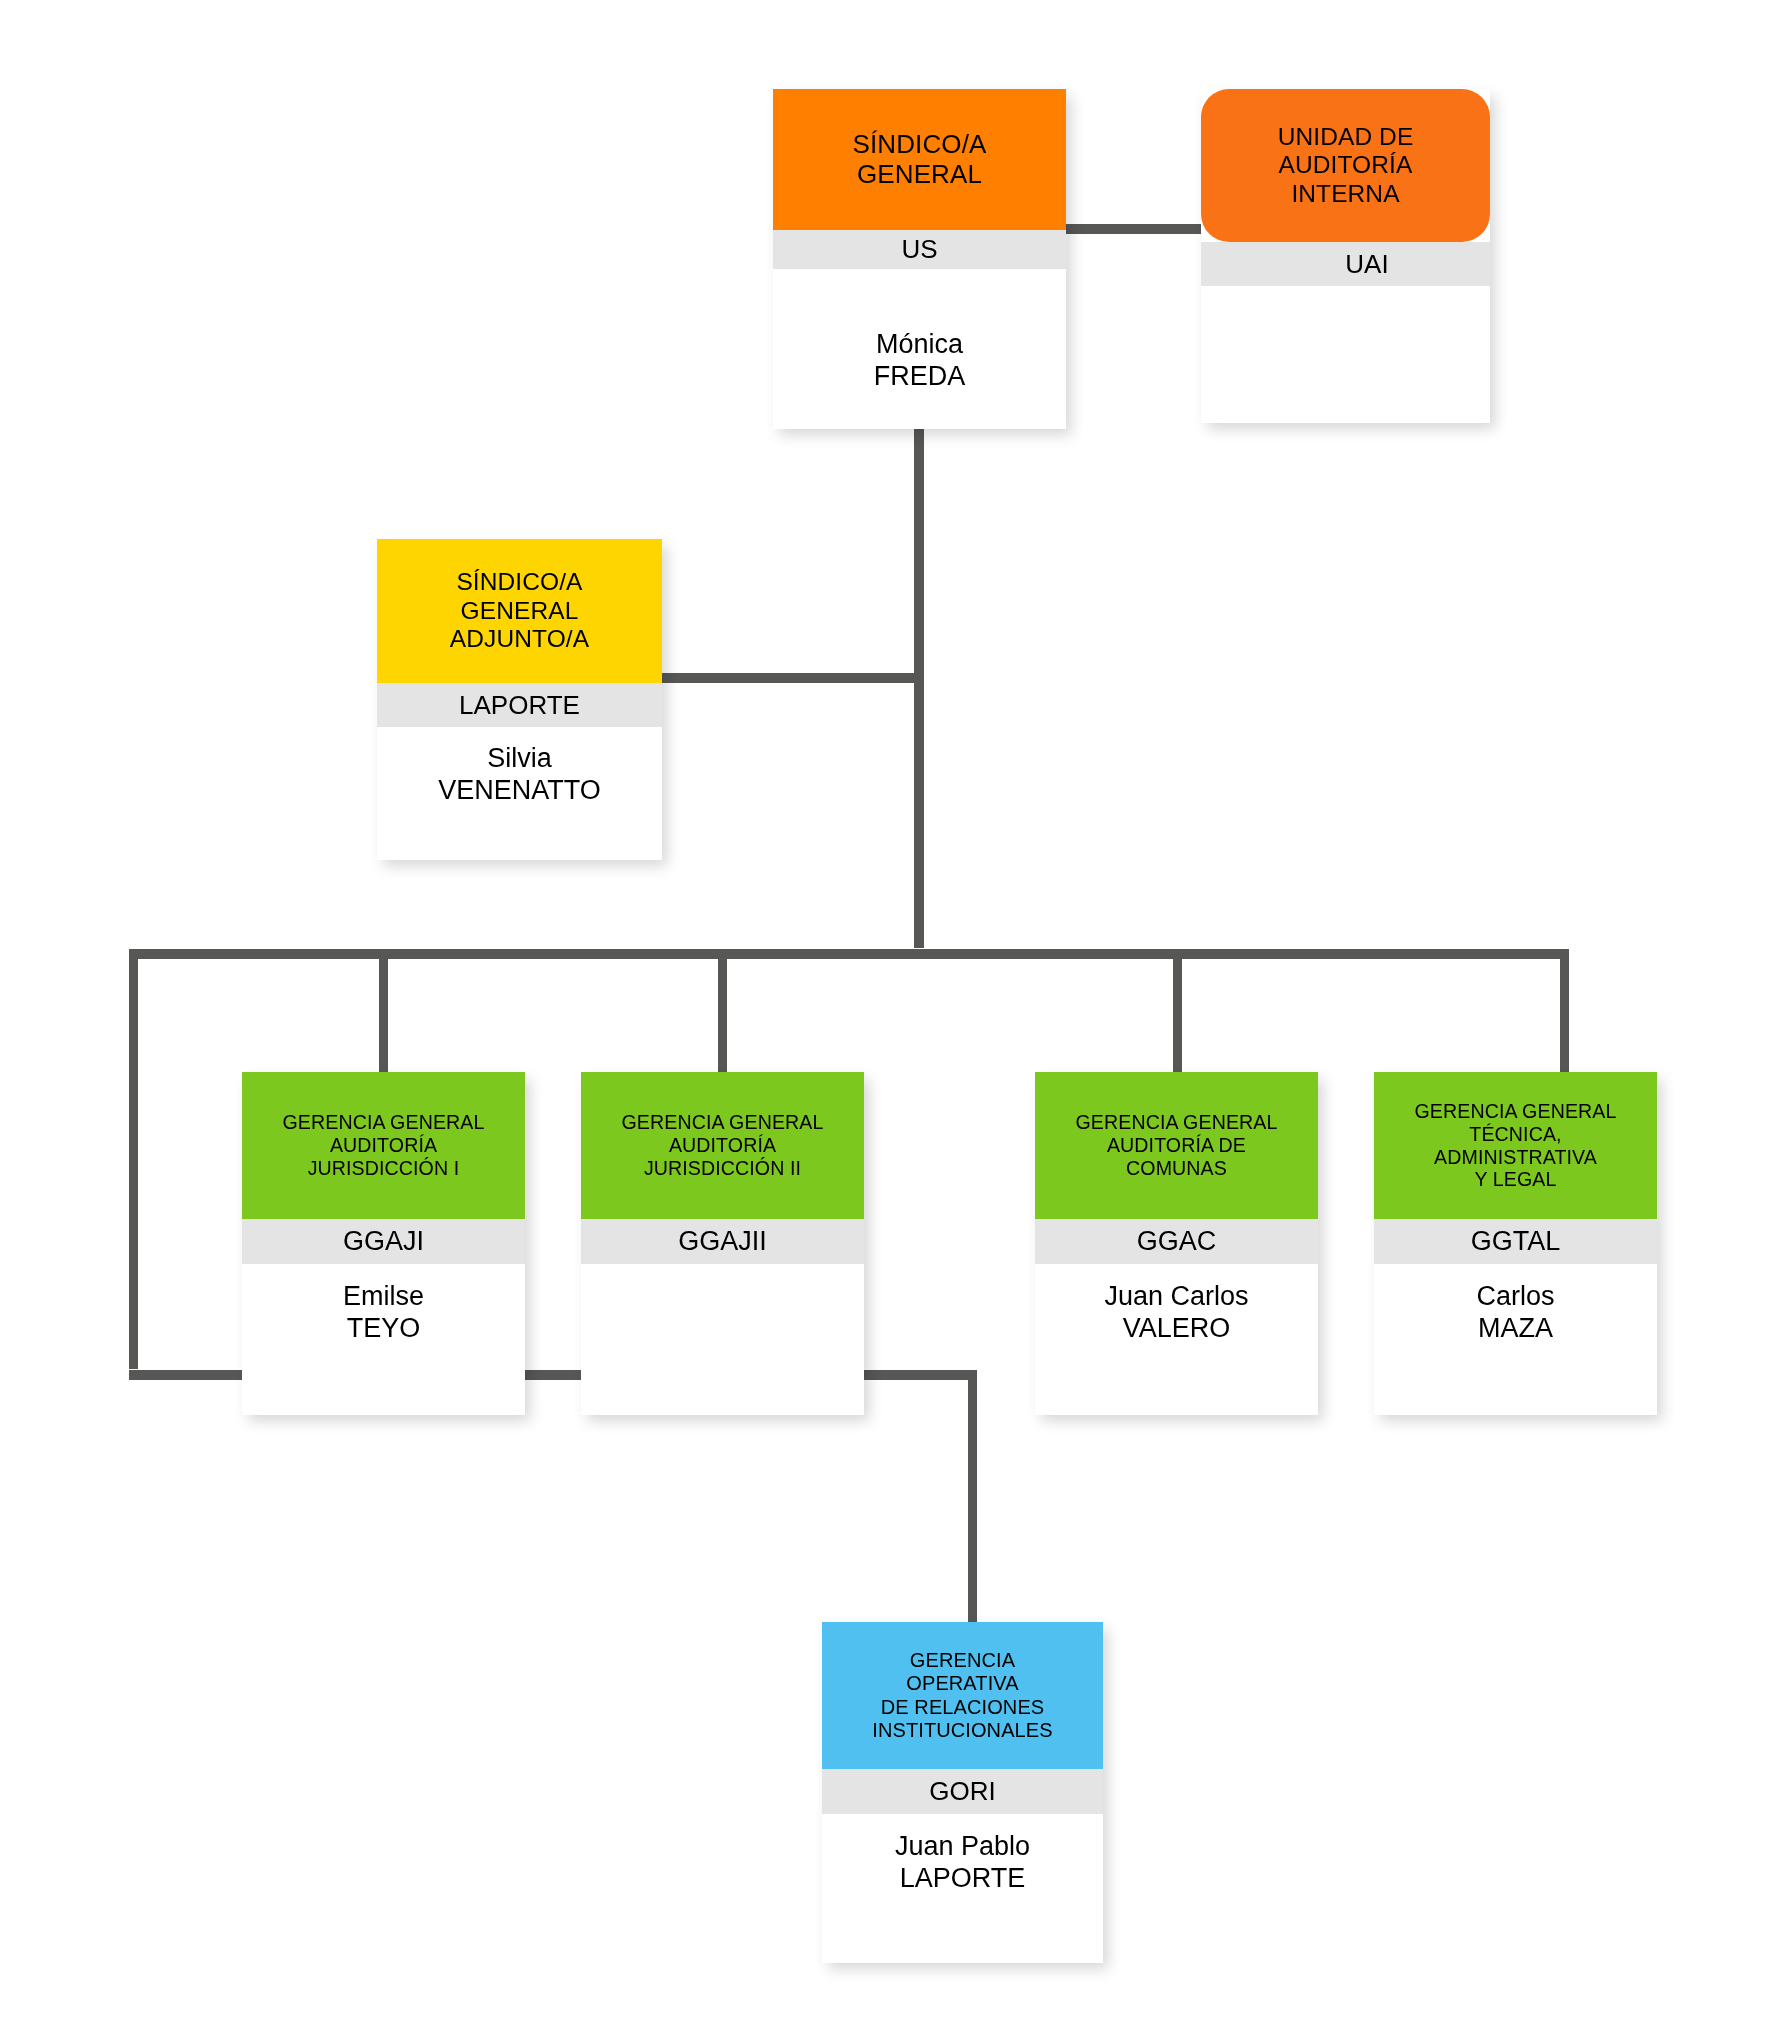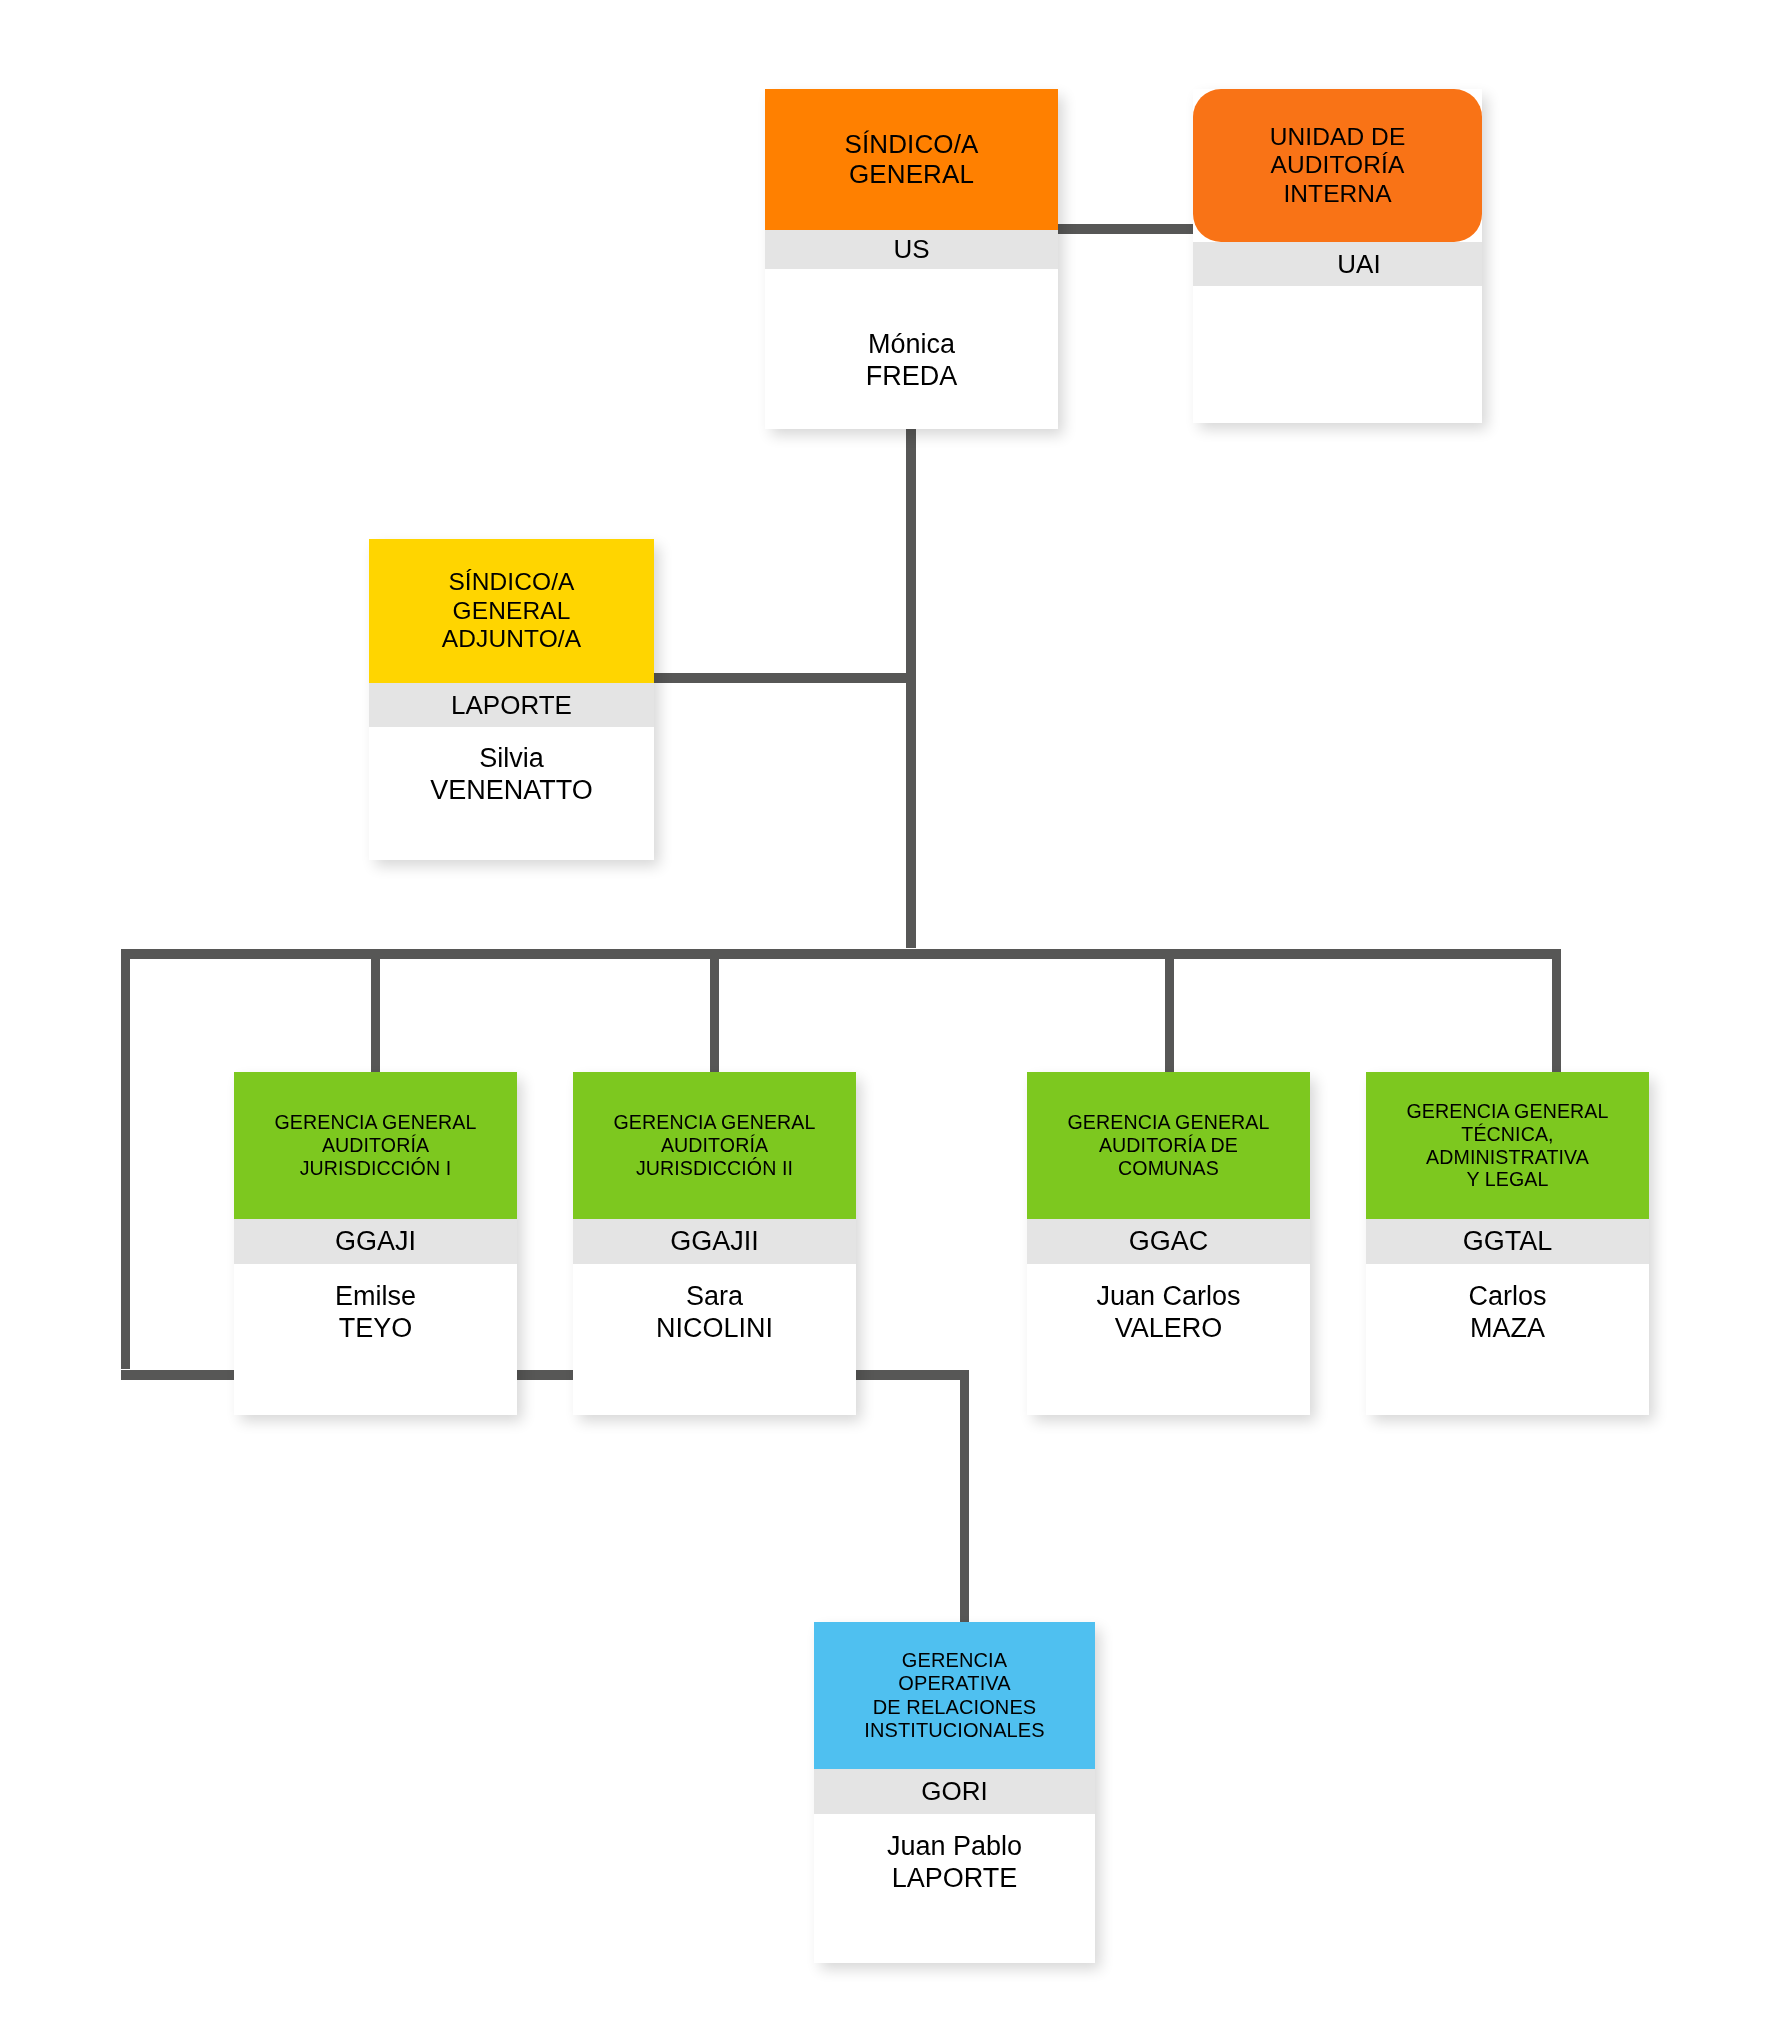--- a/index.html
+++ b/index.html
@@ -10,21 +10,21 @@
   body {
     width: 1792px;
     height: 2035px;
     font-family: "Liberation Sans", sans-serif;
     position: relative;
     overflow: hidden;
   }
 
   #chart {
     position: absolute;
-    left: 0; top: 0;
+    left: 8px; top: 0;
     width: 1612px;
     height: 2035px;
   }
 
   
   .line {
     position: absolute;
     background: #575756;
     z-index: 1;
   }
@@ -209,24 +209,20 @@
 
   <div class="node node-gg" id="node-ggajii">
     <div class="node-title">
       <span>
         <span class="nm">GERENCIA GENERAL</span>
         <span class="nm">AUDITORÍA</span>
         <span class="nm">JURISDICCIÓN II</span>
       </span>
     </div>
     <div class="node-code">GGAJII</div>
-    <div class="node-person">
-      <span class="nm">Sara</span>
-      <span class="nm">NICOLINI</span>
-    </div>
   </div>
 
   <div class="node node-gg" id="node-ggac">
     <div class="node-title">
       <span>
         <span class="nm">GERENCIA GENERAL</span>
         <span class="nm">AUDITORÍA DE</span>
         <span class="nm">COMUNAS</span>
       </span>
     </div>

